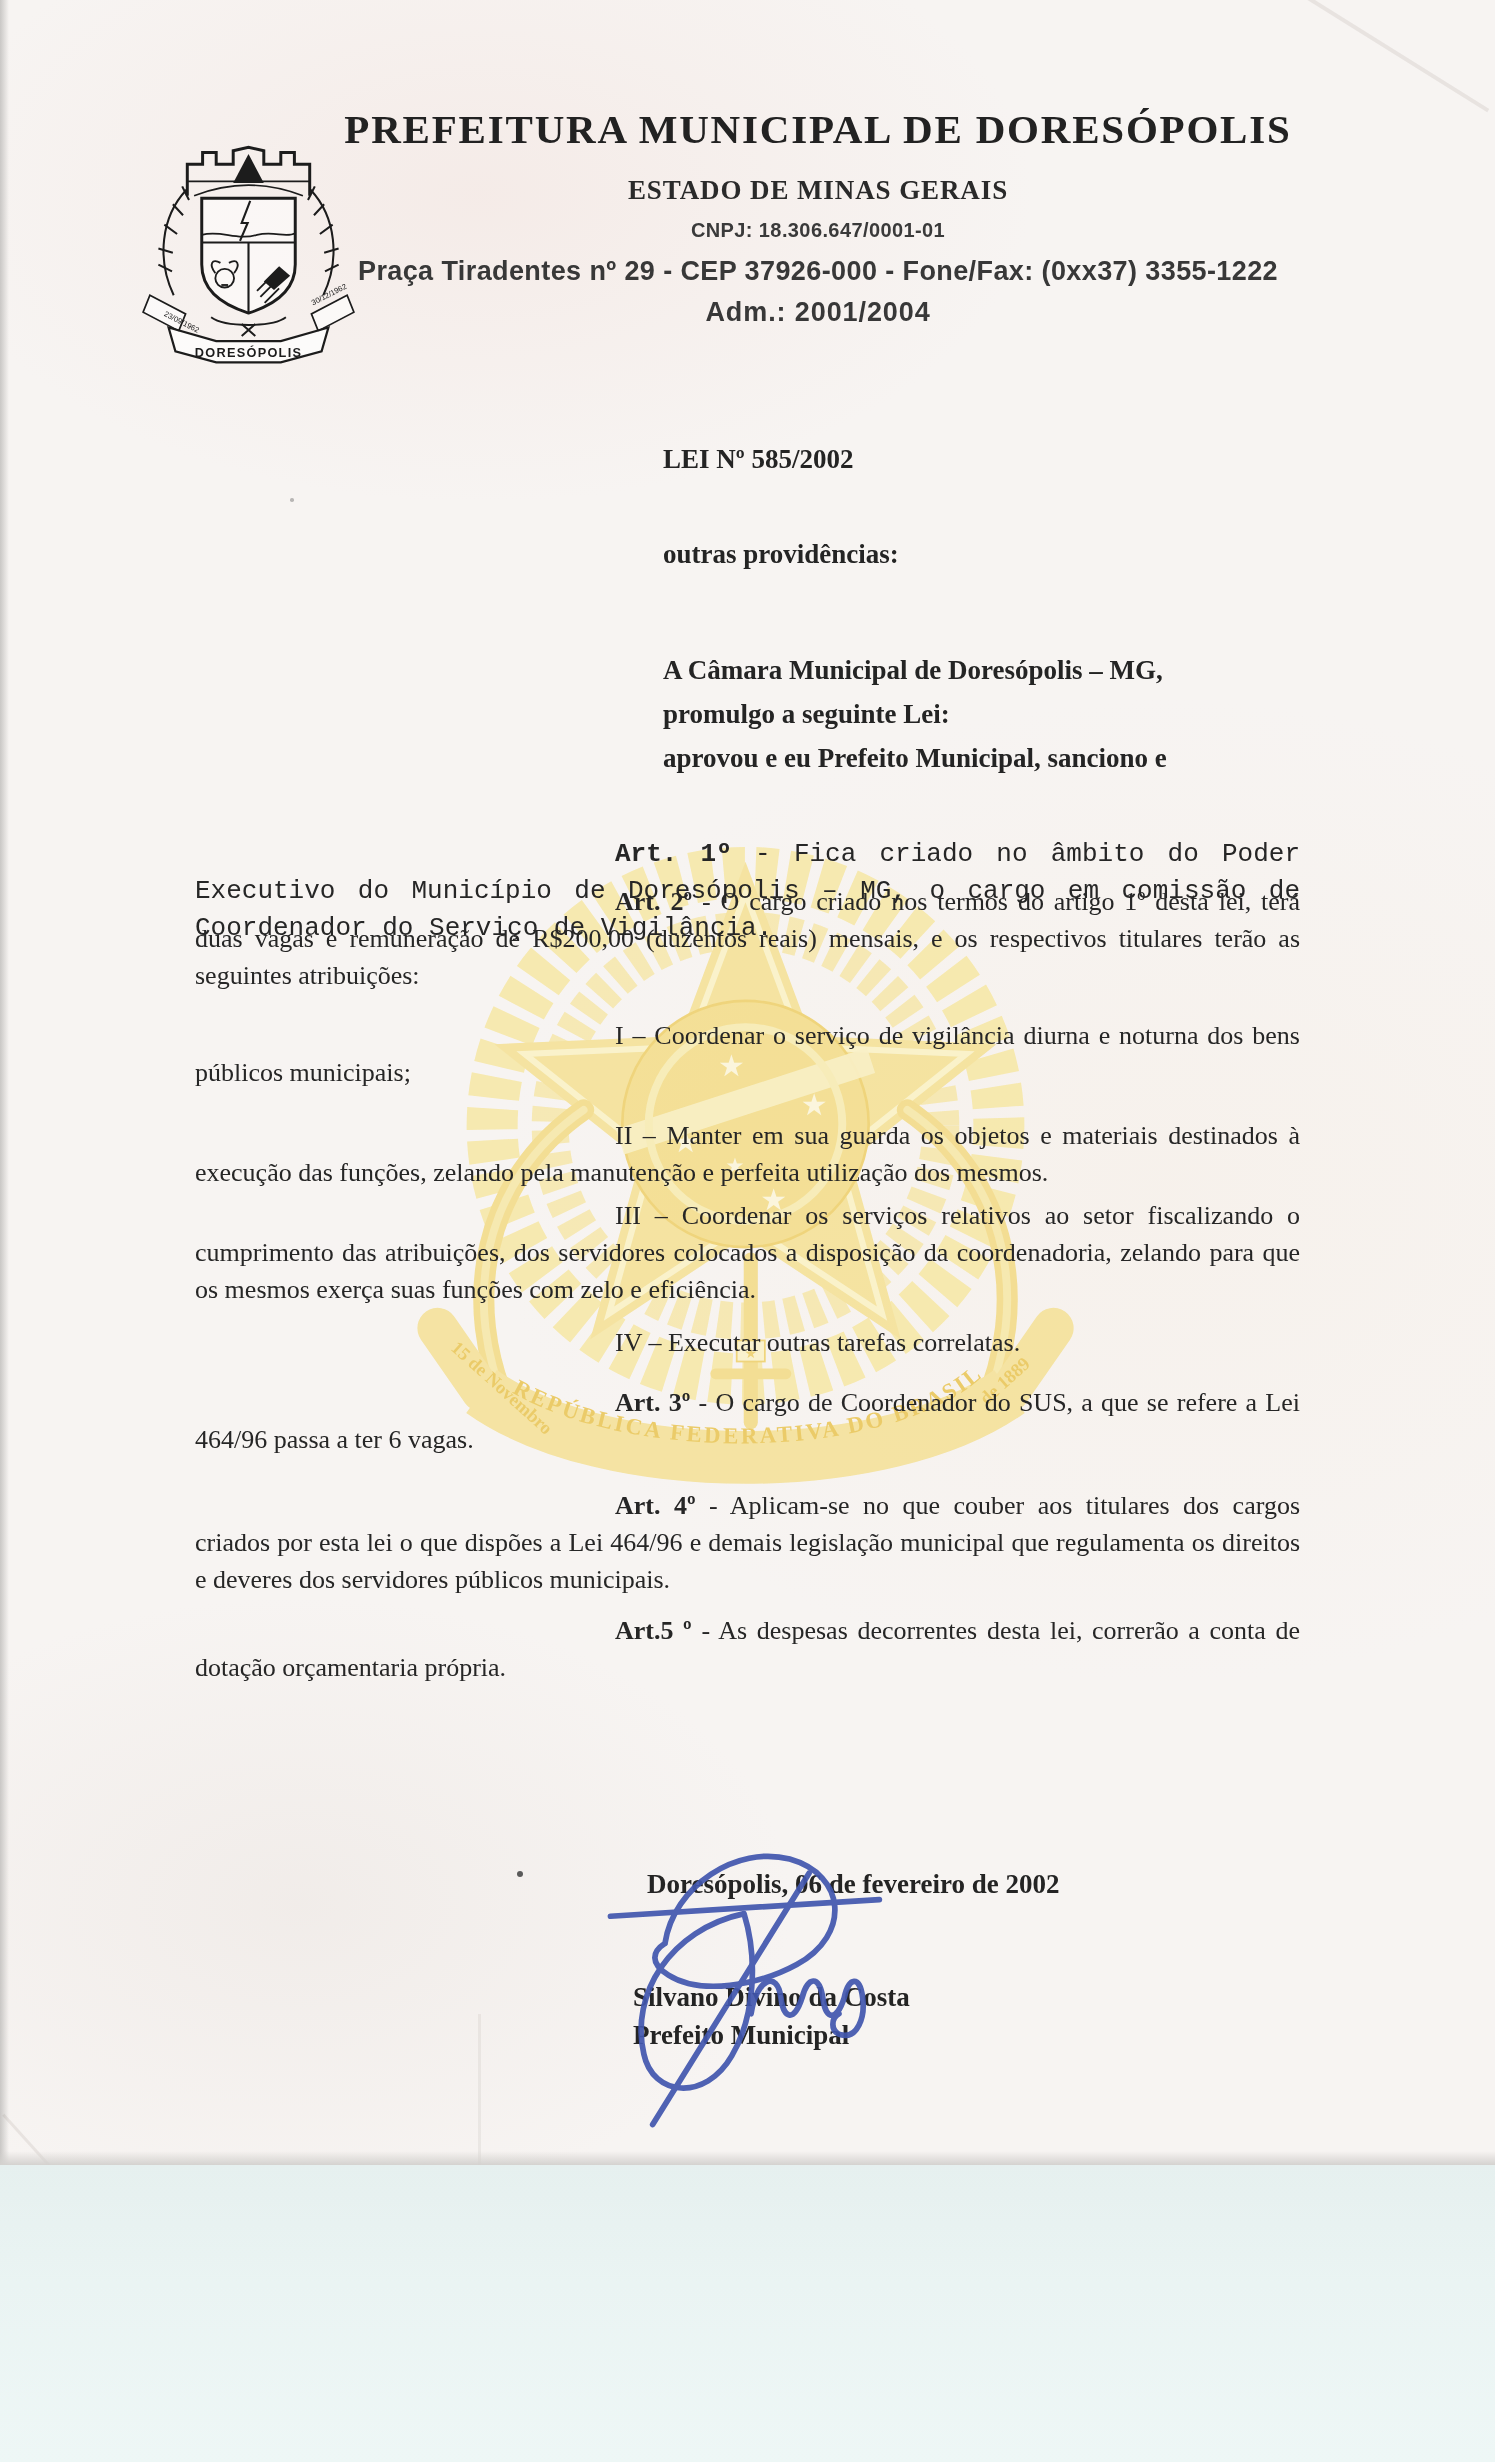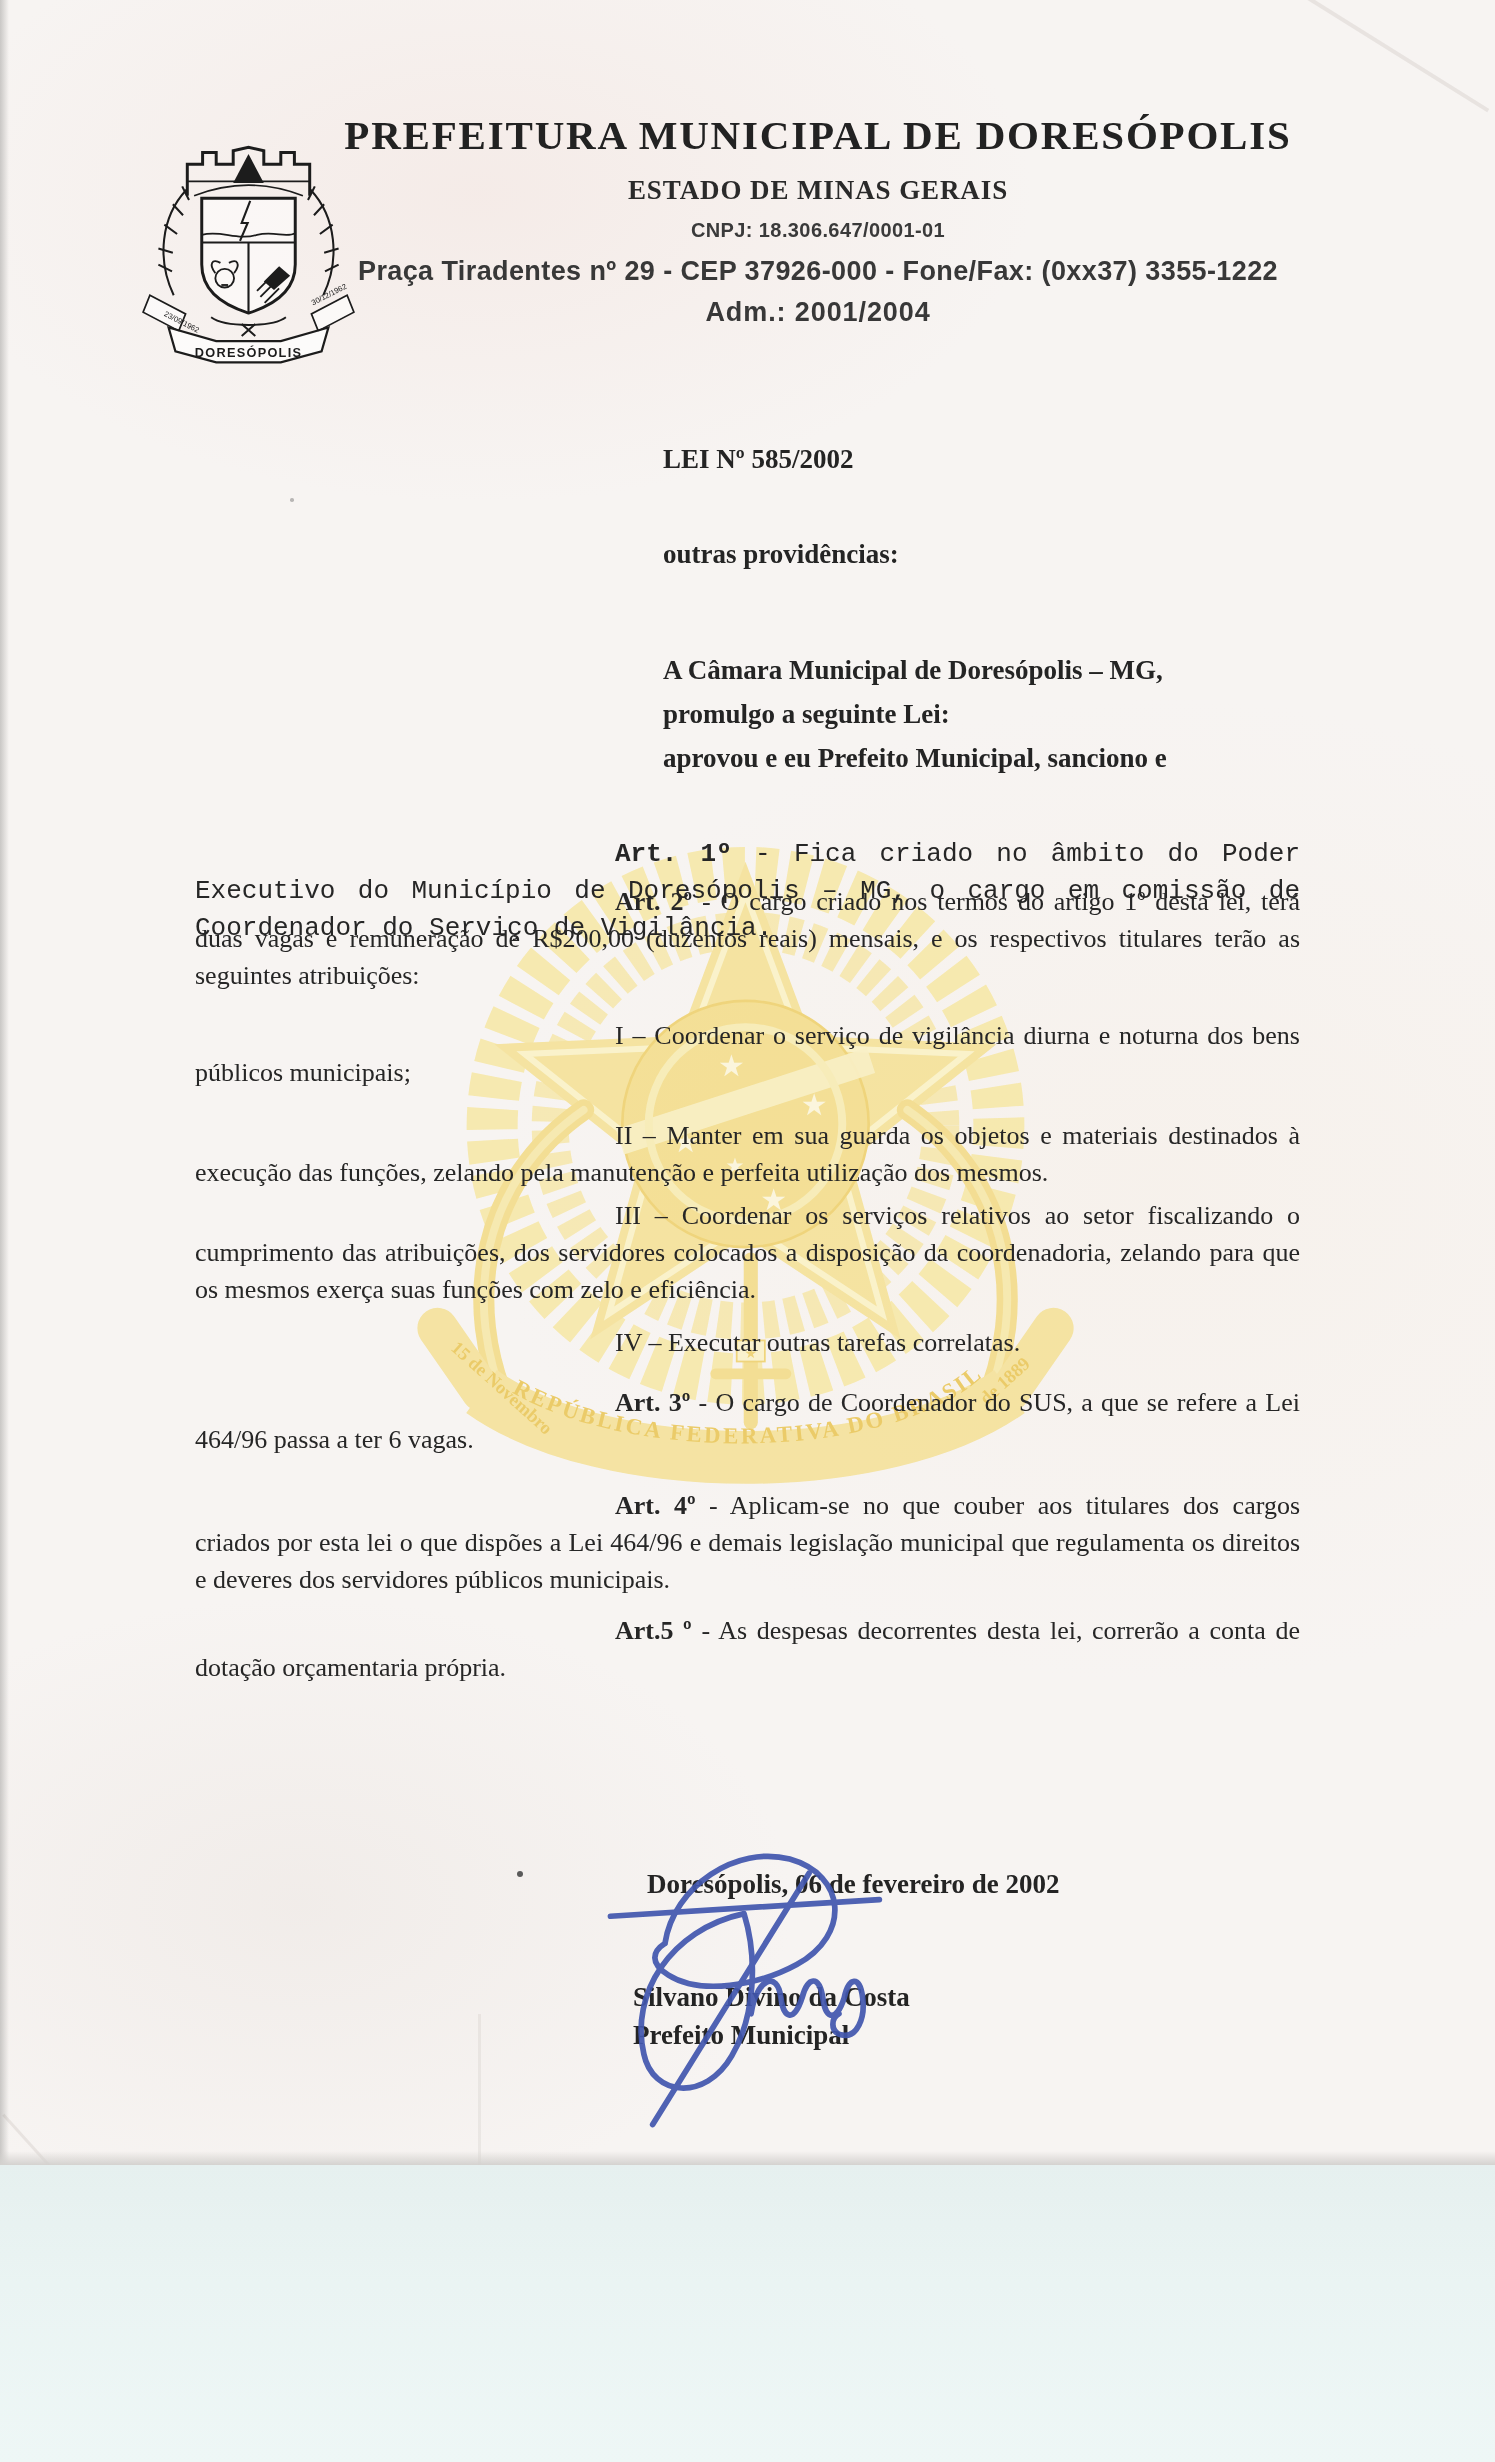--- a/index.html
+++ b/index.html
@@ -22,21 +22,21 @@
   .crease{position:absolute;background:rgba(120,110,100,.12);}
   .crease.tr{left:1293px;top:-8.8px;width:3.5px;height:229px;transform:rotate(-58deg);transform-origin:top left;}
   .crease.bl{left:30px;top:2104px;width:2.6px;height:84px;transform:rotate(-42deg);}
   .crease.bc{left:478px;top:2014px;width:2.6px;height:151px;background:rgba(120,110,100,.09);}
   .scanner-bed{position:absolute;left:0;top:2165px;width:1495px;height:297px;
     background:linear-gradient(180deg,#e6f0ef 0%,#eaf4f3 40%,#eef7f6 100%);}
   .speck{position:absolute;border-radius:50%;background:#5a5a5a;}
 
   
   .hdr{position:absolute;left:141px;top:0;width:1354px;text-align:center;color:#1f1f1f;}
-  .hdr-title{position:absolute;left:0;top:115px;width:100%;
+  .hdr-title{position:absolute;left:0;top:109px;width:100%;
     font:700 41px/1 "Liberation Serif",serif;letter-spacing:1.8px;color:#222;}
   .hdr-estado{position:absolute;left:0;top:177px;width:100%;
     font:700 27px/1 "Liberation Serif",serif;letter-spacing:0.9px;color:#2a2a2a;}
   .hdr-cnpj{position:absolute;left:0;top:220px;width:100%;
     font:700 20px/1 "Liberation Sans",sans-serif;color:#3a3a3a;letter-spacing:0.4px;}
   .hdr-addr{position:absolute;left:0;top:258px;width:100%;
     font:700 27px/1 "Liberation Sans",sans-serif;color:#383838;letter-spacing:0.4px;}
   .hdr-adm{position:absolute;left:0;top:299px;width:100%;
     font:700 27px/1 "Liberation Sans",sans-serif;color:#383838;letter-spacing:0.9px;}
   .crest{position:absolute;left:121px;top:113px;width:255px;height:259px;}

